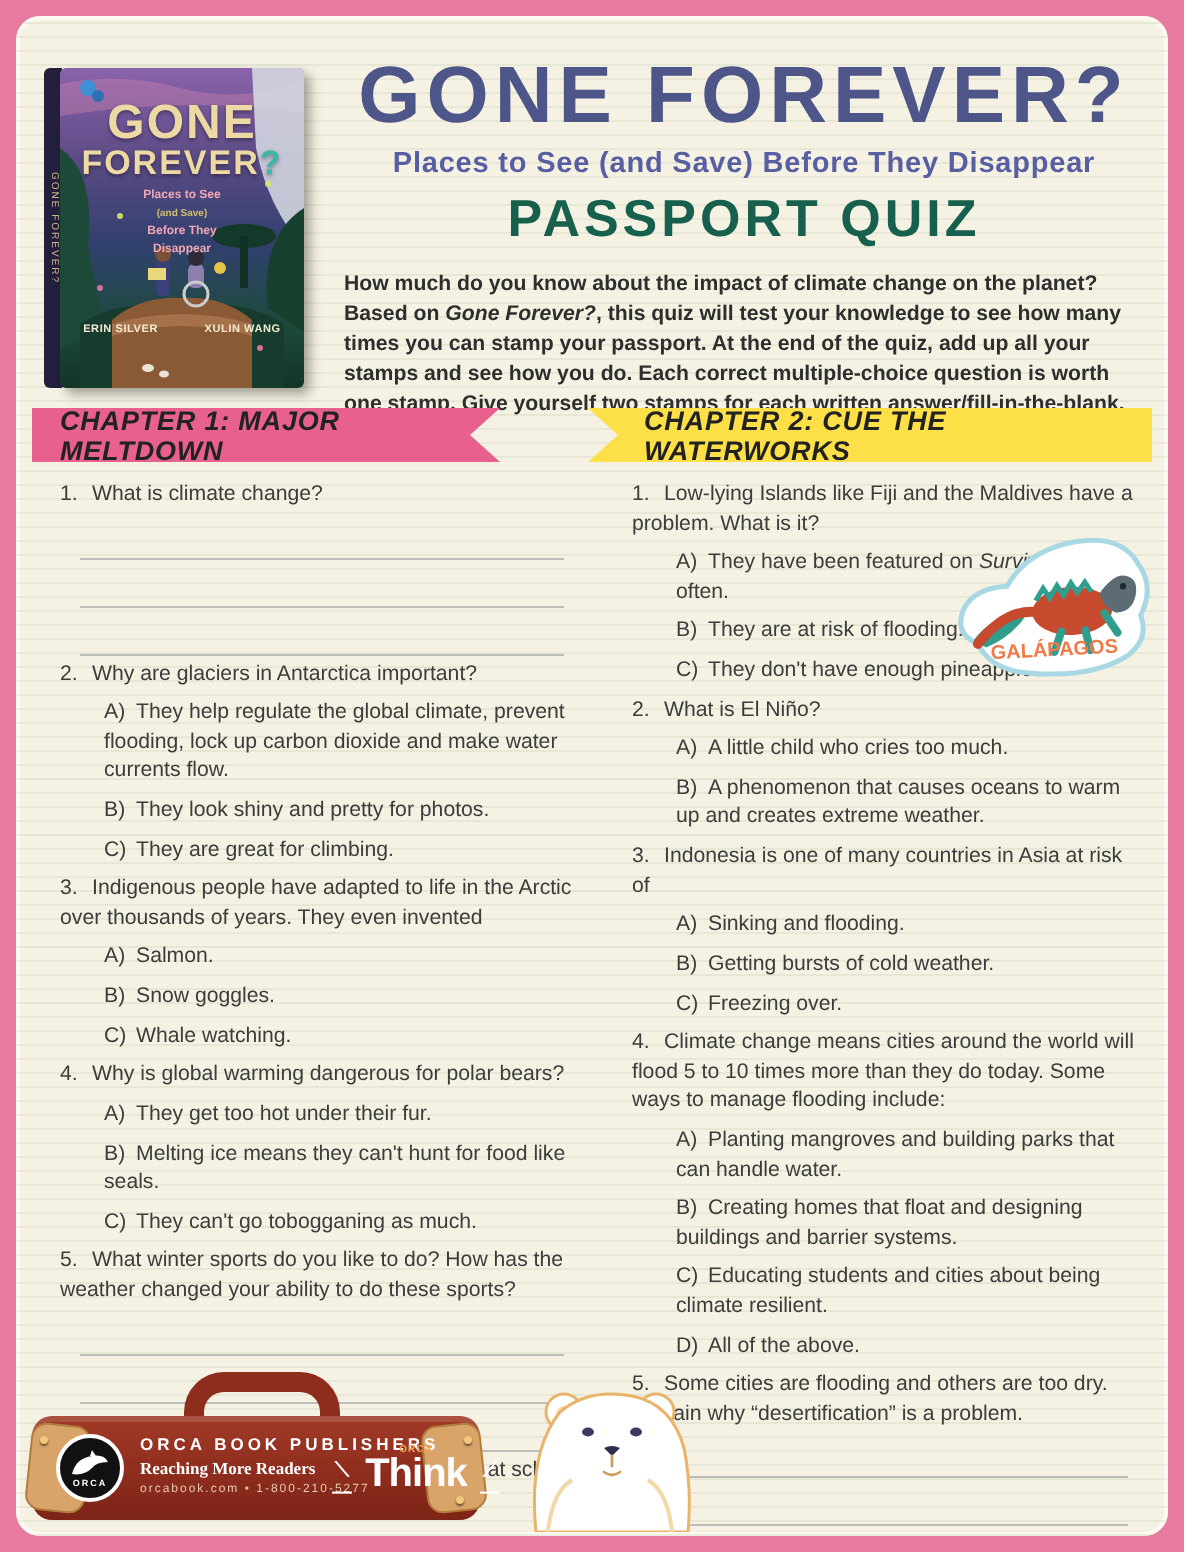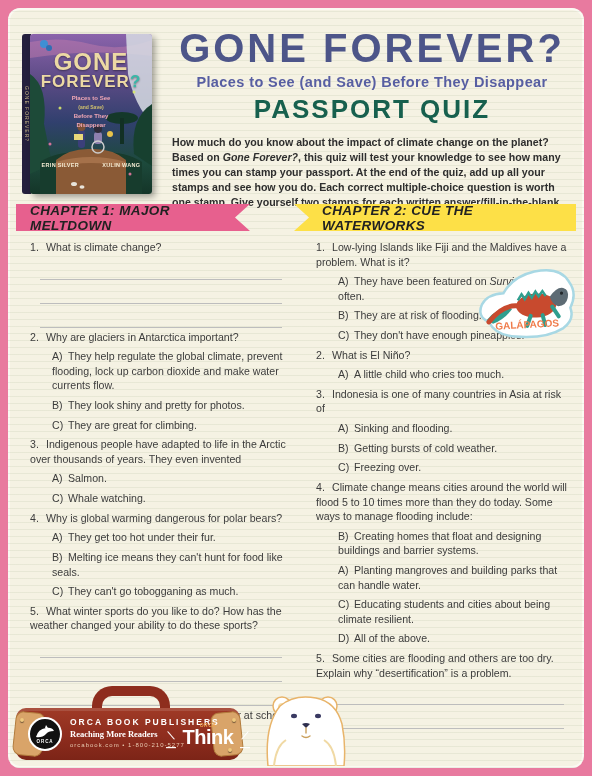--- a/index.html
+++ b/index.html
@@ -152,20 +152,21 @@
             </li>
             <li class="question">
               <div class="q-text"><span class="q-num">2.</span>Why are glaciers in Antarctica important?</div>
               <div class="choice"><span class="c-label">A)</span>They help regulate the global climate, prevent flooding, lock up carbon dioxide and make water currents flow.</div>
               <div class="choice"><span class="c-label">B)</span>They look shiny and pretty for photos.</div>
               <div class="choice"><span class="c-label">C)</span>They are great for climbing.</div>
             </li>
             <li class="question">
               <div class="q-text"><span class="q-num">3.</span>Indigenous people have adapted to life in the Arctic over thousands of years. They even invented</div>
               <div class="choice"><span class="c-label">A)</span>Salmon.</div>
+              <div class="choice"><span class="c-label">B)</span>Snow goggles.</div>
               <div class="choice"><span class="c-label">C)</span>Whale watching.</div>
             </li>
             <li class="question">
               <div class="q-text"><span class="q-num">4.</span>Why is global warming dangerous for polar bears?</div>
               <div class="choice"><span class="c-label">A)</span>They get too hot under their fur.</div>
               <div class="choice"><span class="c-label">B)</span>Melting ice means they can't hunt for food like seals.</div>
               <div class="choice"><span class="c-label">C)</span>They can't go tobogganing as much.</div>
             </li>
             <li class="question">
               <div class="q-text"><span class="q-num">5.</span>What winter sports do you like to do? How has the weather changed your ability to do these sports?</div>
@@ -183,31 +184,32 @@
         <ol class="q-list" id="ch2">
             <li class="question">
               <div class="q-text"><span class="q-num">1.</span>Low-lying Islands like Fiji and the Maldives have a problem. What is it?</div>
               <div class="choice"><span class="c-label">A)</span><span>They have been featured on </span><span class="italic">Survivor</span><span> too often.</span></div>
               <div class="choice"><span class="c-label">B)</span>They are at risk of flooding.</div>
               <div class="choice"><span class="c-label">C)</span>They don't have enough pineapples.</div>
             </li>
             <li class="question">
               <div class="q-text"><span class="q-num">2.</span>What is El Niño?</div>
               <div class="choice"><span class="c-label">A)</span>A little child who cries too much.</div>
+              <div class="choice"><span class="c-label">B)</span>A phenomenon that causes oceans to warm up and creates extreme weather.</div>
             </li>
             <li class="question">
               <div class="q-text"><span class="q-num">3.</span>Indonesia is one of many countries in Asia at risk of</div>
               <div class="choice"><span class="c-label">A)</span>Sinking and flooding.</div>
               <div class="choice"><span class="c-label">B)</span>Getting bursts of cold weather.</div>
               <div class="choice"><span class="c-label">C)</span>Freezing over.</div>
             </li>
             <li class="question">
               <div class="q-text"><span class="q-num">4.</span>Climate change means cities around the world will flood 5 to 10 times more than they do today. Some ways to manage flooding include:</div>
+              <div class="choice"><span class="c-label">A)</span>Planting mangroves and building parks that can handle water.</div>
               <div class="choice"><span class="c-label">B)</span>Creating homes that float and designing buildings and barrier systems.</div>
-              <div class="choice"><span class="c-label">A)</span>Planting mangroves and building parks that can handle water.</div>
               <div class="choice"><span class="c-label">C)</span>Educating students and cities about being climate resilient.</div>
               <div class="choice"><span class="c-label">D)</span>All of the above.</div>
             </li>
             <li class="question">
               <div class="q-text"><span class="q-num">5.</span>Some cities are flooding and others are too dry. Explain why “desertification” is a problem.</div>
               <div class="write-line"></div>
               <div class="write-line"></div>
             </li>
           </ol>
       </section>

